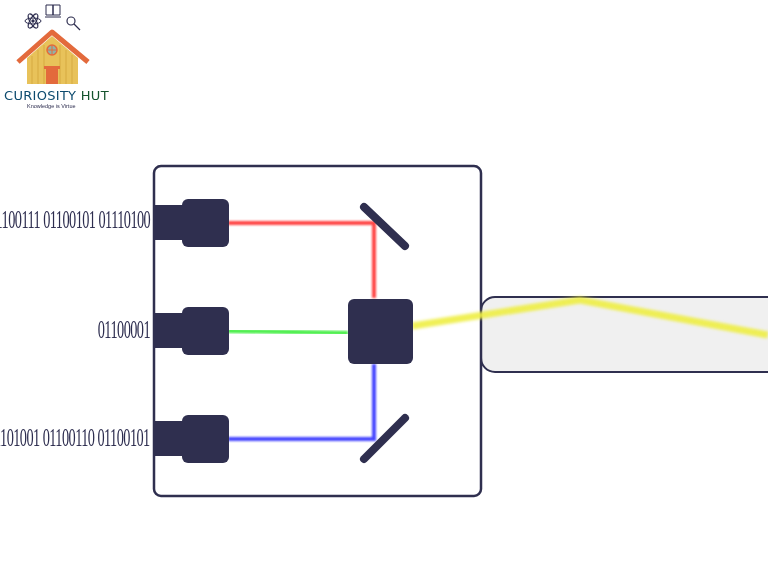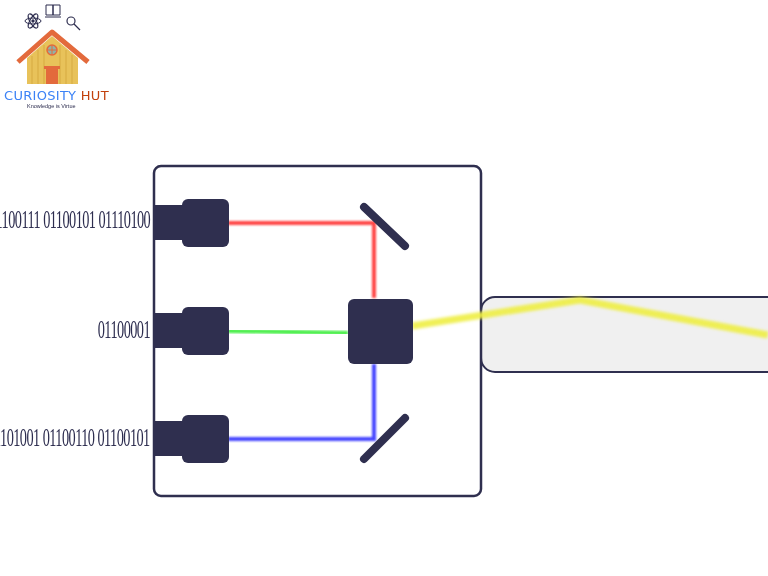--- a/index.html
+++ b/index.html
@@ -1,20 +1,20 @@
 <!DOCTYPE html>
 <html><head>
   <meta charset="utf-8">
   <style>
     html, body { margin: 0; padding: 0; background: #ffffff; }
     body { width: 768px; height: 576px; position: relative; overflow: hidden; font-family: "Liberation Sans", sans-serif; }
     #logo { position: absolute; left: 0; top: 0; width: 110px; height: 112px; }
     .logo-title { position: absolute; left: 4px; top: 88px; font-size: 13px; letter-spacing: 0.3px; white-space: nowrap; font-family: "DejaVu Sans", sans-serif; }
-    .logo-title .w1 { color: #3b82f6; }
-    .logo-title .w2 { color: #c2410c; }
+    .logo-title .w1 { color: #0c4a6e; }
+    .logo-title .w2 { color: #14532d; }
     .logo-tag { position: absolute; left: 27px; top: 103px; font-size: 5.5px; color: #2d2d4f; white-space: nowrap; }
     .binary { position: absolute; right: 618px; font-family: "Liberation Serif", serif; color: #2d2d4f; white-space: nowrap; transform-origin: right center; transform: scaleX(0.55); font-size: 26px; letter-spacing: -1px; }
     #diagram { position: absolute; left: 0; top: 0; }
   </style>
 </head>
 <body>
 
 <svg id="diagram" width="768" height="576" viewBox="0 0 768 576" xmlns="http://www.w3.org/2000/svg">
   <defs>
     <filter id="glow" x="-20%" y="-50%" width="140%" height="200%">

